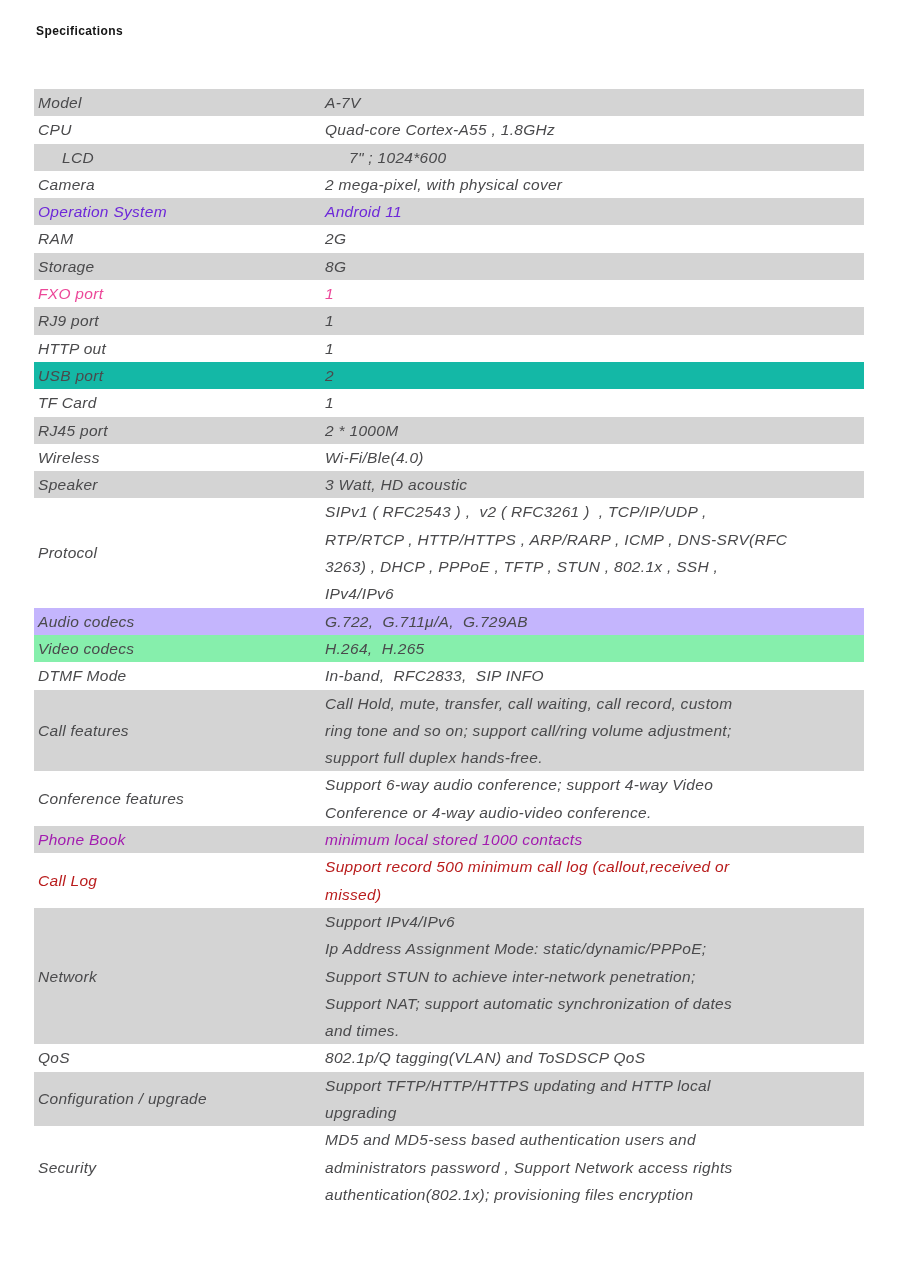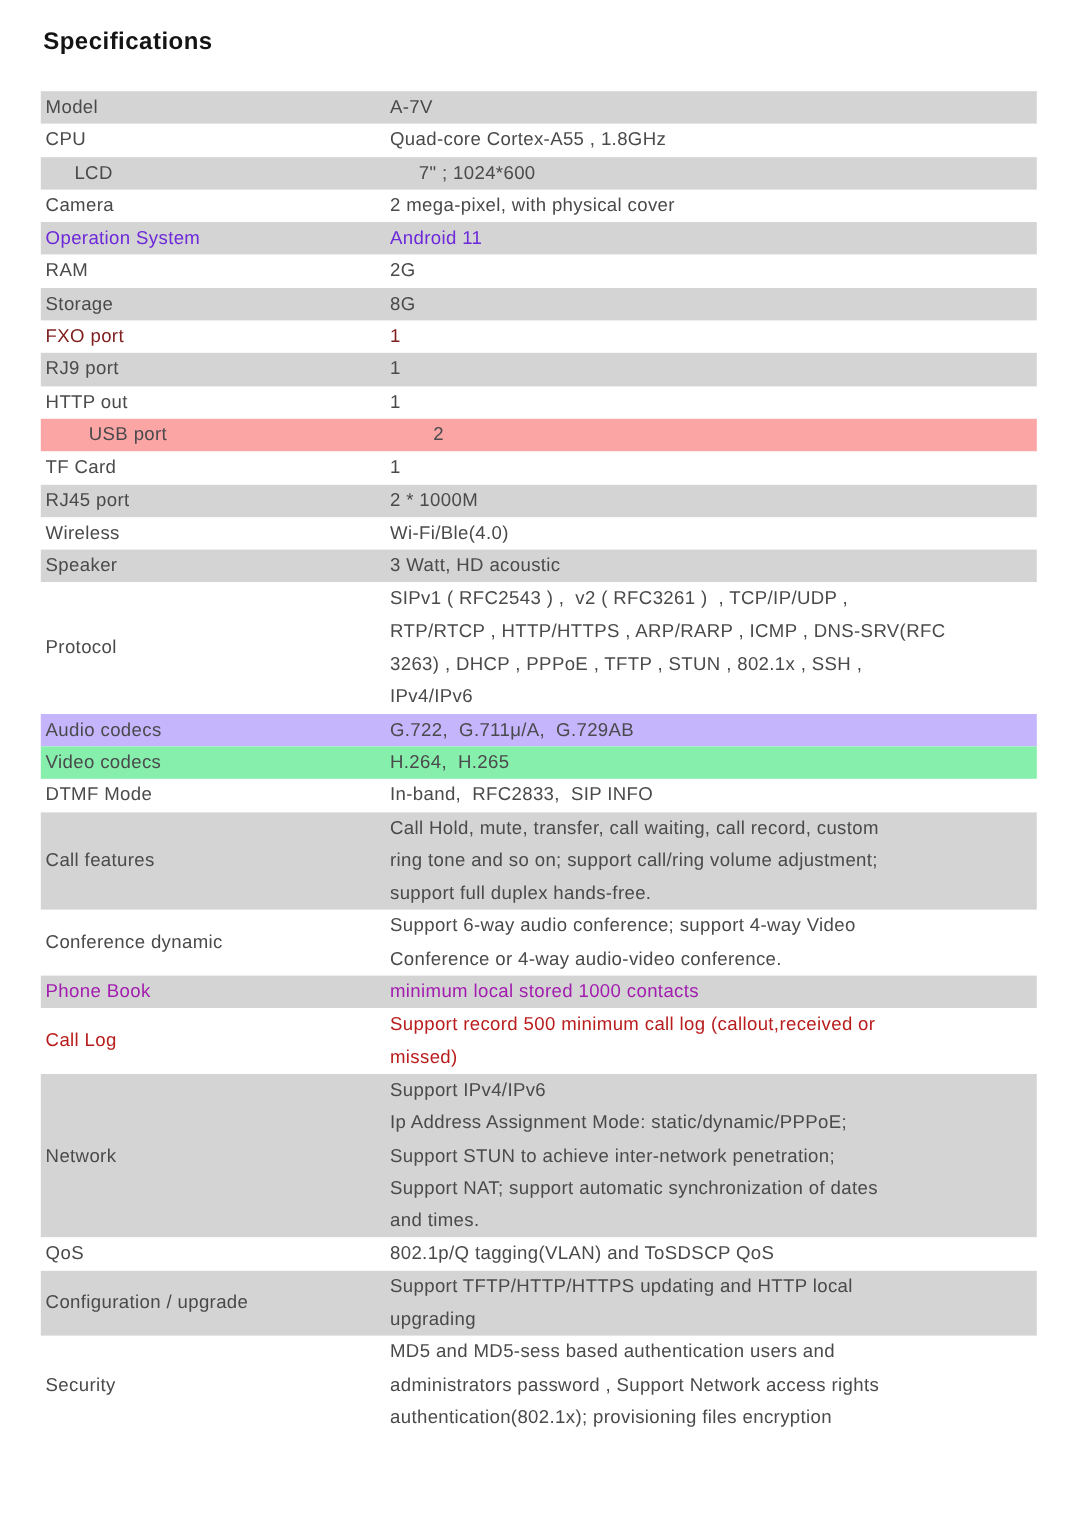--- a/index.html
+++ b/index.html
@@ -15,30 +15,31 @@
     position: relative;
     width: 900px;
     height: 1277px;
     background: #ffffff;
   }
   .page-title {
     position: absolute;
     left: 36px;
     top: 24px;
     margin: 0;
-    font-size: 20px;
+    font-size: 12px;
     font-weight: 700;
     letter-spacing: 0.4px;
     color: #141414;
   }
   .spec-table {
     position: absolute;
     left: 34px;
-    top: 76px;
+    top: 89px;
     width: 830px;
+    font-style: italic;
   }
   .spec-row {
     display: flex;
     align-items: center;
     min-height: 27.3px;
     font-size: 15.5px;
     line-height: 27.3px;
     letter-spacing: 0.3px;
     color: #4a4a4c;
   }
@@ -90,36 +91,36 @@
   <div class="spec-row" style="color: rgb(74, 74, 76);">
     <div class="spec-label">RAM</div>
     <div class="spec-value">2G</div>
   </div>
 
   <div class="spec-row alt" style="color: rgb(74, 74, 76); background: rgb(212, 212, 212);">
     <div class="spec-label">Storage</div>
     <div class="spec-value">8G</div>
   </div>
 
-  <div class="spec-row" style="color: #7f1d1d;">
+  <div class="spec-row" style="color: #ec4899;">
     <div class="spec-label">FXO port</div>
     <div class="spec-value">1</div>
   </div>
 
   <div class="spec-row alt" style="color: rgb(74, 74, 76); background: rgb(212, 212, 212);">
     <div class="spec-label">RJ9 port</div>
     <div class="spec-value">1</div>
   </div>
 
   <div class="spec-row" style="color: rgb(74, 74, 76);">
     <div class="spec-label">HTTP out</div>
     <div class="spec-value">1</div>
   </div>
 
-  <div class="spec-row alt" style="color: rgb(74, 74, 76); background: #fca5a5; padding-left: 36px;">
+  <div class="spec-row alt" style="color: rgb(74, 74, 76); background: #14b8a6;">
     <div class="spec-label">USB port</div>
     <div class="spec-value">2</div>
   </div>
 
   <div class="spec-row" style="color: rgb(74, 74, 76);">
     <div class="spec-label">TF Card</div>
     <div class="spec-value">1</div>
   </div>
 
   <div class="spec-row alt" style="color: rgb(74, 74, 76); background: rgb(212, 212, 212);">
@@ -162,21 +163,21 @@
   </div>
 
   <div class="spec-row alt" style="color: rgb(74, 74, 76); background: rgb(212, 212, 212);">
     <div class="spec-label">Call features</div>
     <div class="spec-value">Call Hold, mute, transfer, call waiting, call record, custom
 ring tone and so on; support call/ring volume adjustment;
 support full duplex hands-free.</div>
   </div>
 
   <div class="spec-row" style="color: rgb(74, 74, 76);">
-    <div class="spec-label">Conference dynamic</div>
+    <div class="spec-label">Conference features</div>
     <div class="spec-value">Support 6-way audio conference; support 4-way Video
 Conference or 4-way audio-video conference.</div>
   </div>
 
   <div class="spec-row alt" style="color: #a21caf; background: rgb(212, 212, 212);">
     <div class="spec-label">Phone Book</div>
     <div class="spec-value">minimum local stored 1000 contacts</div>
   </div>
 
   <div class="spec-row" style="color: #b91c1c; align-items: center;">

